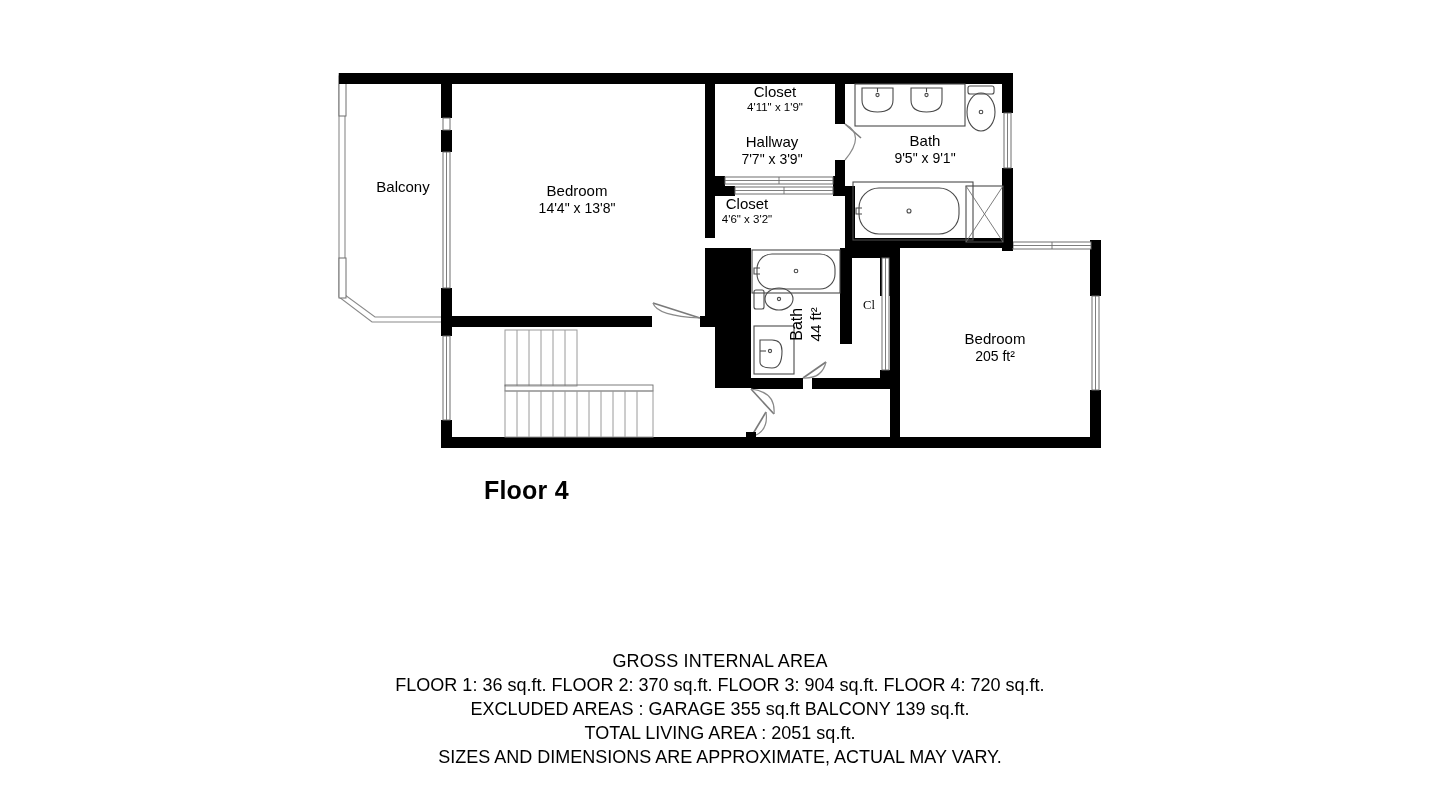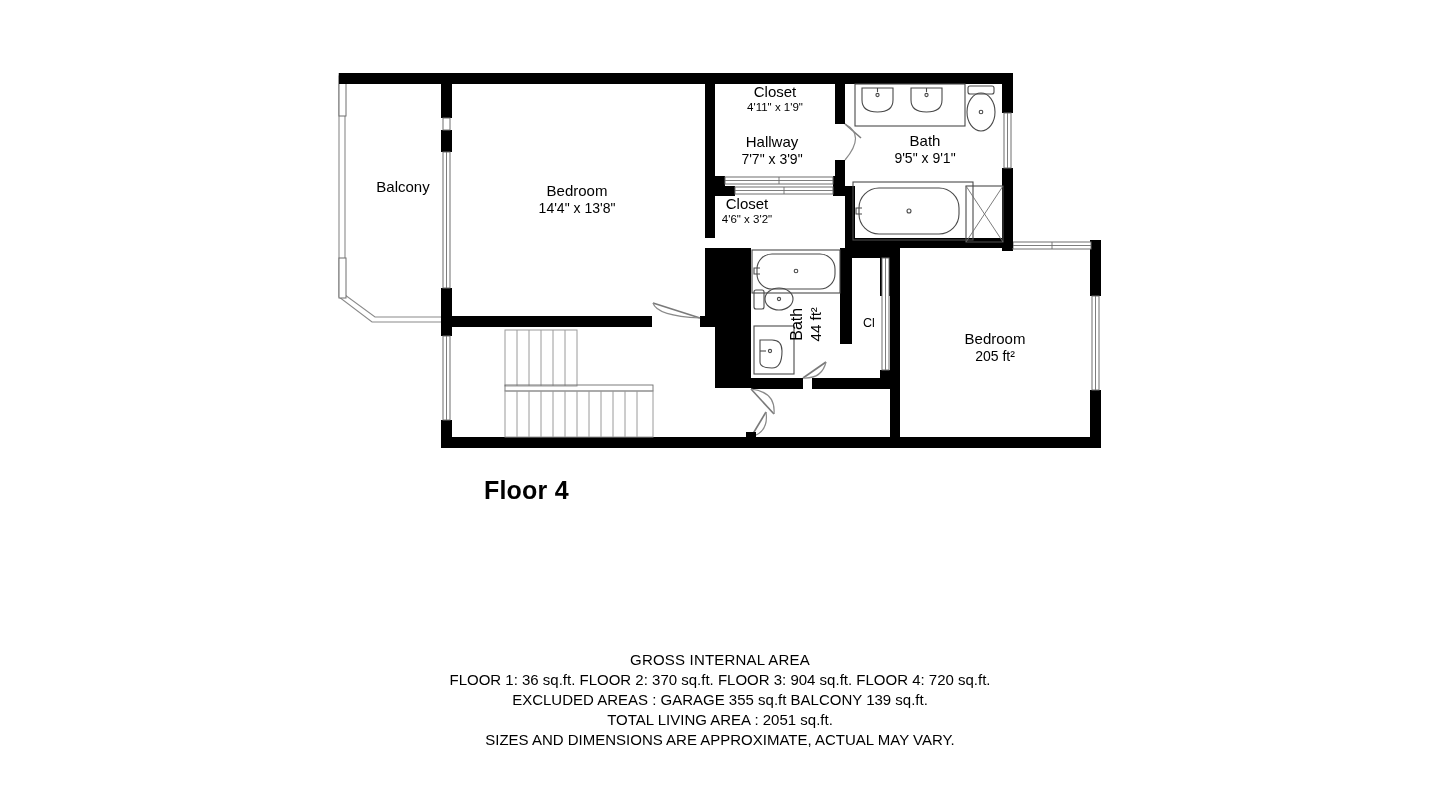--- a/index.html
+++ b/index.html
@@ -72,21 +72,21 @@
     white-space: nowrap;
     margin-left: 44px;
   }
 
   #area-summary {
     position: absolute;
     left: 0;
     top: 650px;
     width: 1440px;
     text-align: center;
-    font-size: 15px;
+    font-size: 18px;
     line-height: 1.33;
   }
   #area-summary .sum-line { display: block; white-space: nowrap; }
   #area-summary .sum-line.heading { letter-spacing: 0.2px; }
 </style>
 </head>
 <body>
 
 <div id="plan-stage">
 
@@ -322,21 +322,21 @@
   <div class="plan-label small" style="left:687px; top:195px; width:120px;">
     <span class="lbl-name">Closet</span>
     <span class="lbl-dims">4'6" x 3'2"</span>
   </div>
 
   <div class="plan-label rotated" style="left:756px; top:306px; width:100px;">
     <span class="lbl-name">Bath</span>
     <span class="lbl-dims">44 ft²</span>
   </div>
 
-  <div class="plan-label tiny" style="left:844px; top:316px; width:50px;">
+  <div class="plan-label tiny" style="left:844px; top:298px; width:50px;font-family:Liberation Serif, serif;">
     <span class="lbl-name">Cl</span>
   </div>
 
   <div class="plan-label" style="left:915px; top:330px; width:160px;">
     <span class="lbl-name">Bedroom</span>
     <span class="lbl-dims">205 ft²</span>
   </div>
 
   <div id="floor-title">Floor 4</div>
 

